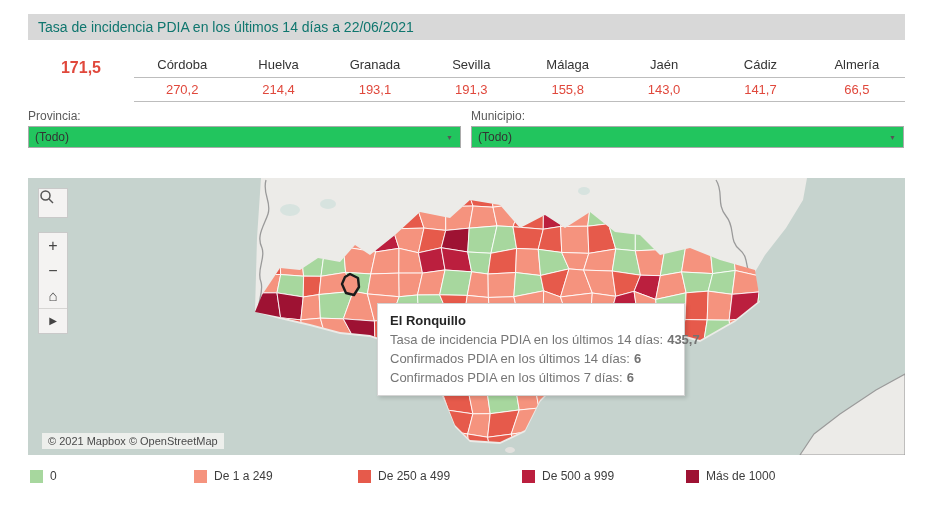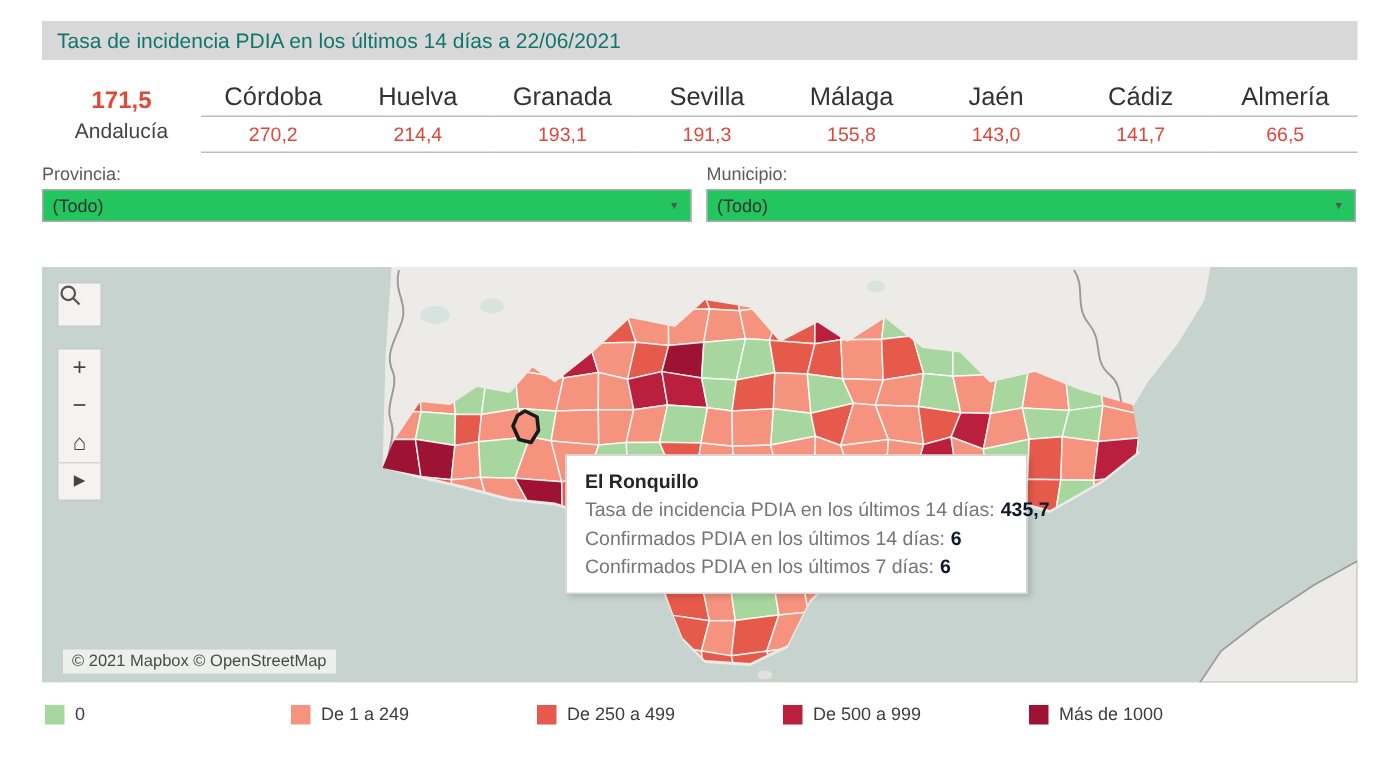--- a/index.html
+++ b/index.html
@@ -10,21 +10,21 @@
   .titlebar{position:absolute;left:28px;top:14px;width:877px;height:26px;background:#d8d8d8;
             color:#0f766e;font-size:14px;line-height:26px;padding-left:10px;box-sizing:border-box;}
 
   
   .kpi-row{position:absolute;left:28px;top:52px;width:877px;height:52px;display:flex;}
   .kpi-left{width:106px;text-align:center;}
   .kpi-value{font-size:16px;font-weight:bold;color:#e0483c;padding-top:7px;line-height:18px;}
   .kpi-label{font-size:14px;color:#444;line-height:20px;}
   .kpi-table{flex:1;display:flex;}
   .kpi-col{flex:1;text-align:center;}
-  .kpi-col-name{font-size:17px;color:#333;height:25px;line-height:25px;border-bottom:1px solid #bdbdbd;}
+  .kpi-col-name{font-size:13px;color:#333;height:25px;line-height:25px;border-bottom:1px solid #bdbdbd;}
   .kpi-col-value{font-size:13px;color:#e0483c;height:23px;line-height:23px;border-bottom:1px solid #bdbdbd;}
 
   
   .filters{position:absolute;left:28px;top:109px;width:877px;display:flex;gap:10px;}
   .filter{width:433px;}
   .filter-label{font-size:12px;color:#5a5a5a;margin-bottom:3px;}
   .select{position:relative;height:22px;border:1px solid #ababab;background:#22c55e;box-sizing:border-box;
           font-size:12px;color:#333;line-height:20px;padding:0 20px 0 6px;cursor:pointer;}
   .caret{position:absolute;right:7px;top:7px;font-size:7px;color:#555;line-height:7px;}
 
@@ -40,39 +40,38 @@
   .zbtn.home{font-size:15px;}
   .zbtn.play{border-top:1px solid #d6d5d3;font-size:10px;height:24px;line-height:24px;}
   .attribution{position:absolute;left:14px;bottom:6px;background:rgba(246,246,244,0.8);
                font-size:11px;color:#4a4a4a;padding:2px 6px;}
 
   
   .tooltip{position:absolute;left:349px;top:125px;width:308px;background:#fff;border:1px solid #d4d4d4;
            box-shadow:2px 2px 4px rgba(0,0,0,0.15);box-sizing:border-box;padding:8px 12px;}
   .tt-title{font-size:13px;font-weight:bold;color:#252525;line-height:18px;}
   .tt-row{font-size:13px;color:#767676;line-height:19px;white-space:nowrap;}
-  .tt-value{color:#0f172a;margin-left:4px;}
+  .tt-value{color:#737373;margin-left:4px;}
 
   
   .legend{position:absolute;left:28px;top:467px;width:877px;height:20px;}
   .legend-item{position:absolute;top:0;height:18px;display:flex;align-items:center;}
   .swatch{width:13px;height:13px;display:inline-block;margin-right:7px;}
   .legend-label{font-size:12px;color:#3d3d3d;}
 </style>
 </head>
 <body>
 
 <div class="page">
 
   <div class="titlebar">Tasa de incidencia PDIA en los últimos 14 días a 22/06/2021</div>
 
   <div class="kpi-row">
     <div class="kpi-left">
       <div class="kpi-value">171,5</div>
-      <div class="kpi-label">Andalucía</div>
     </div>
     <div class="kpi-table">
       <div class="kpi-col">
         <div class="kpi-col-name">Córdoba</div>
         <div class="kpi-col-value">270,2</div>
       </div>
     <div class="kpi-col">
         <div class="kpi-col-name">Huelva</div>
         <div class="kpi-col-value">214,4</div>
       </div>

